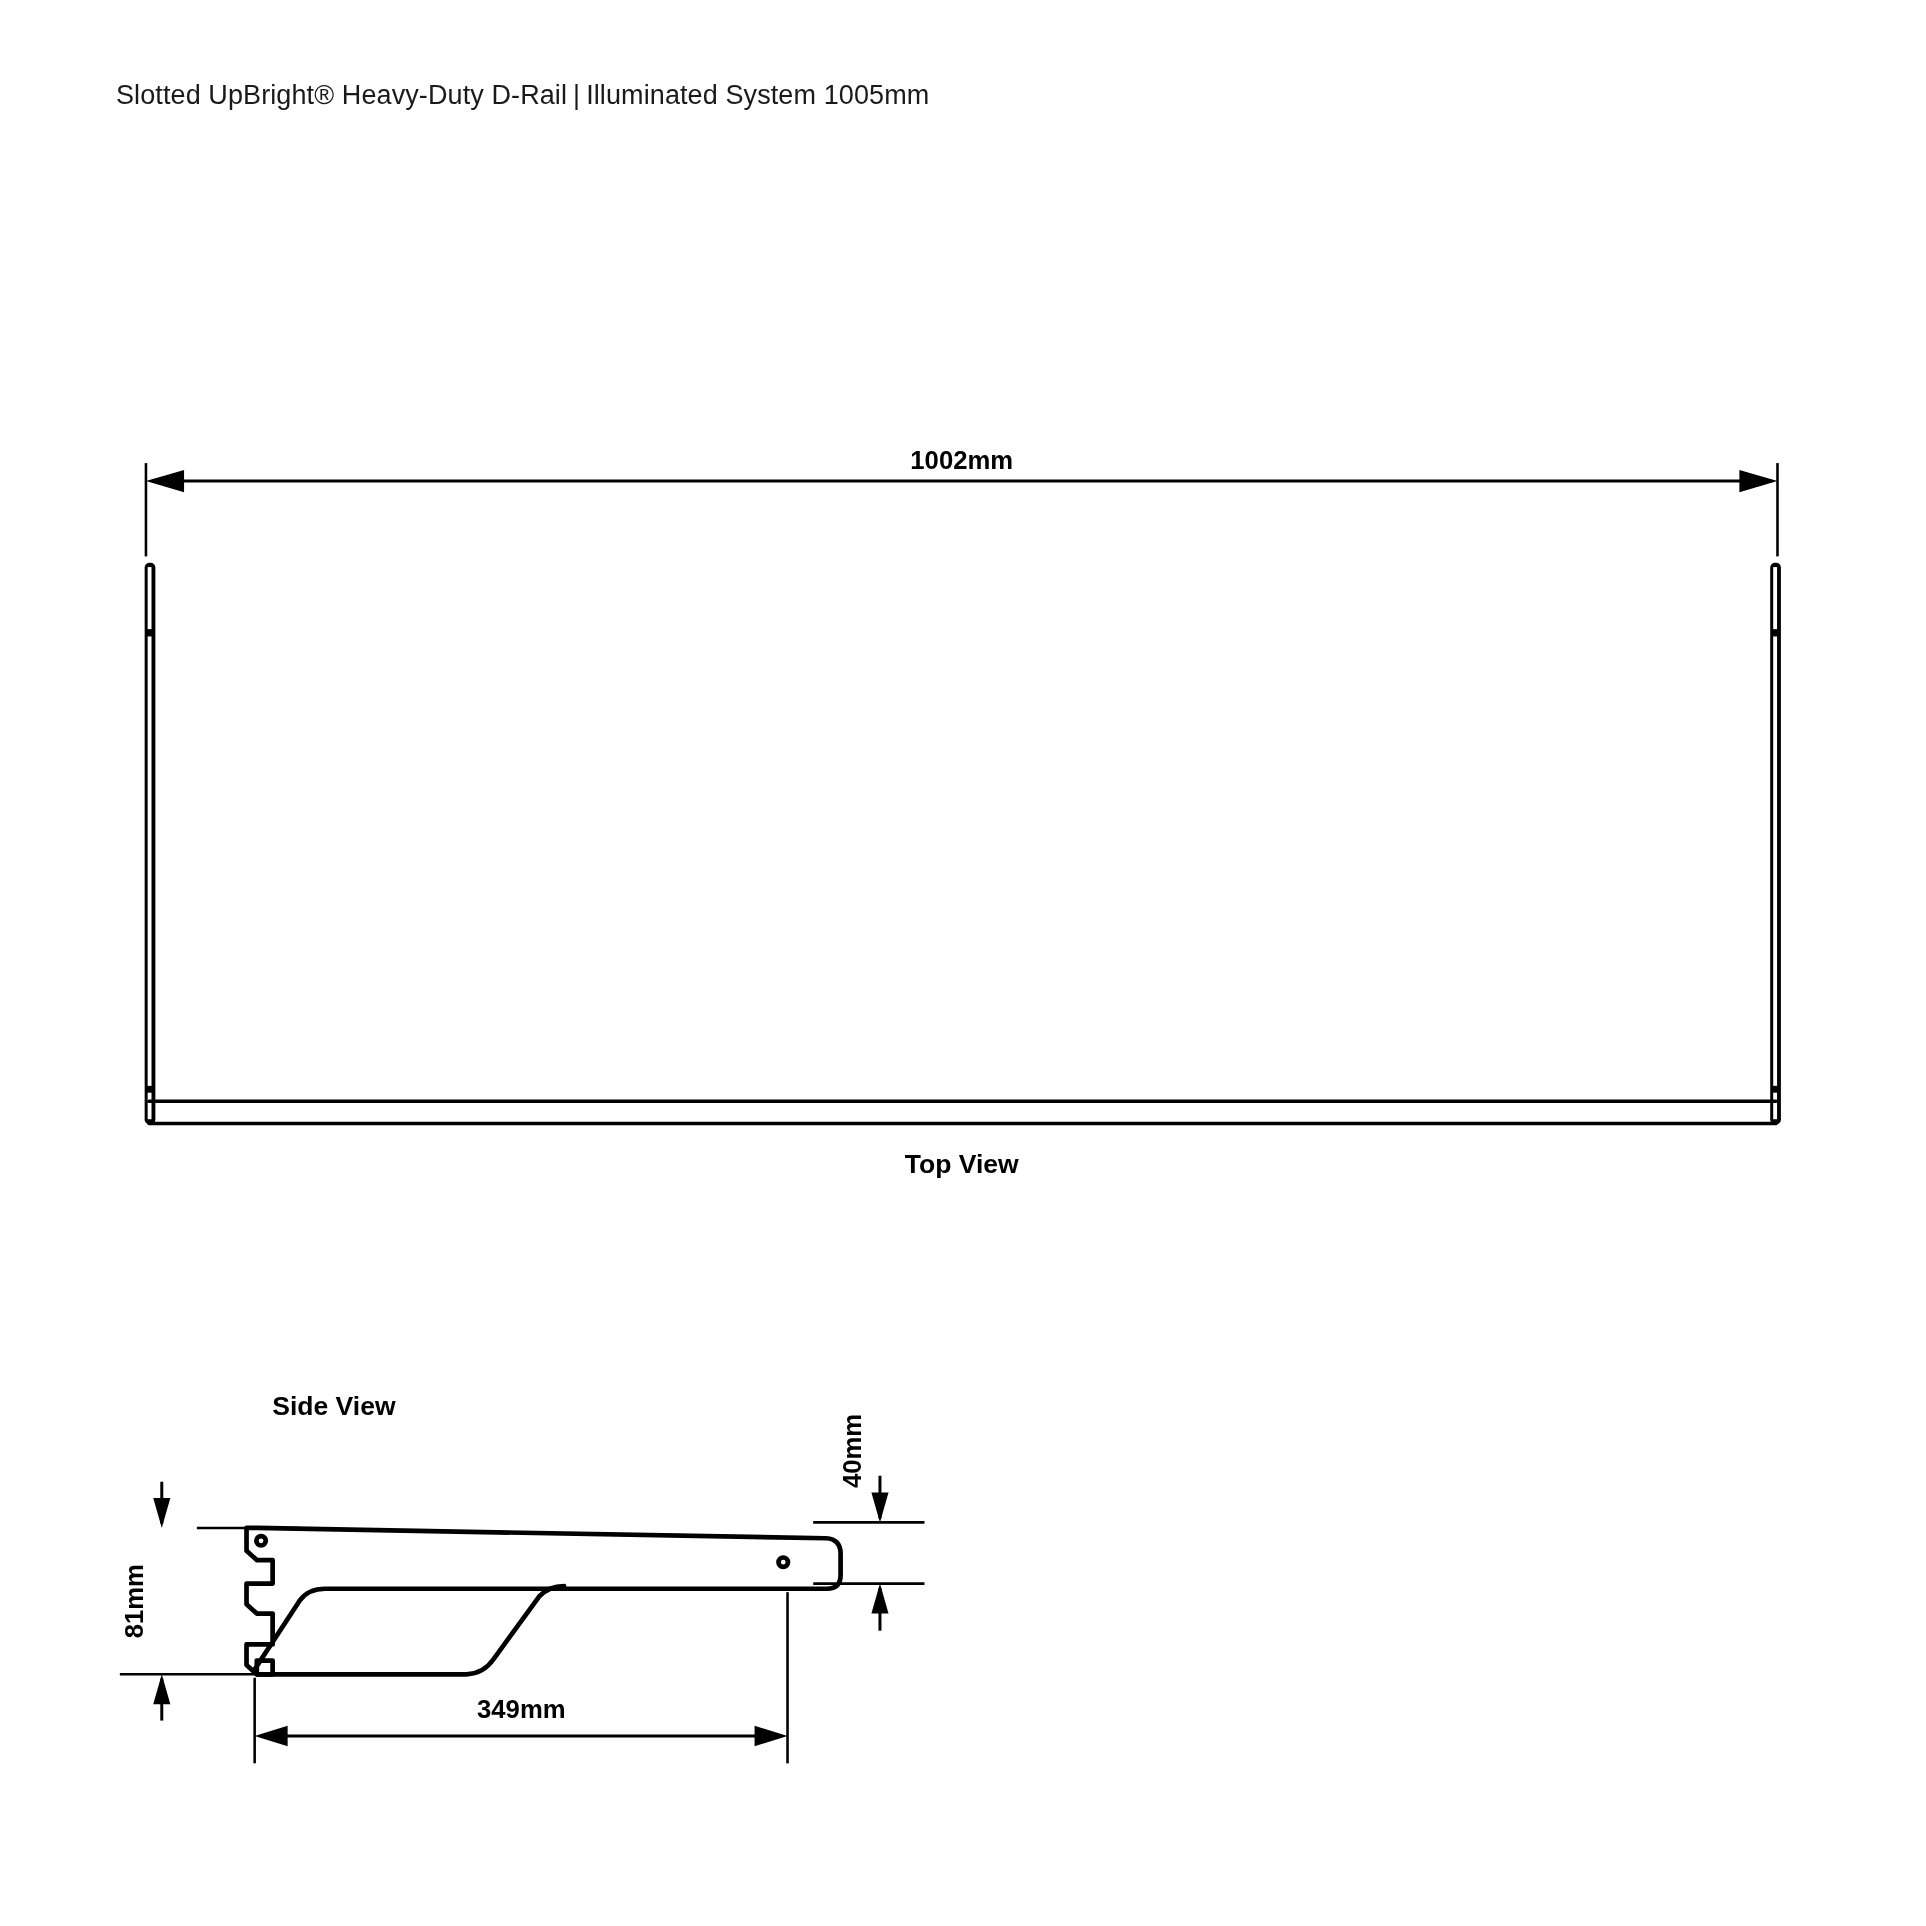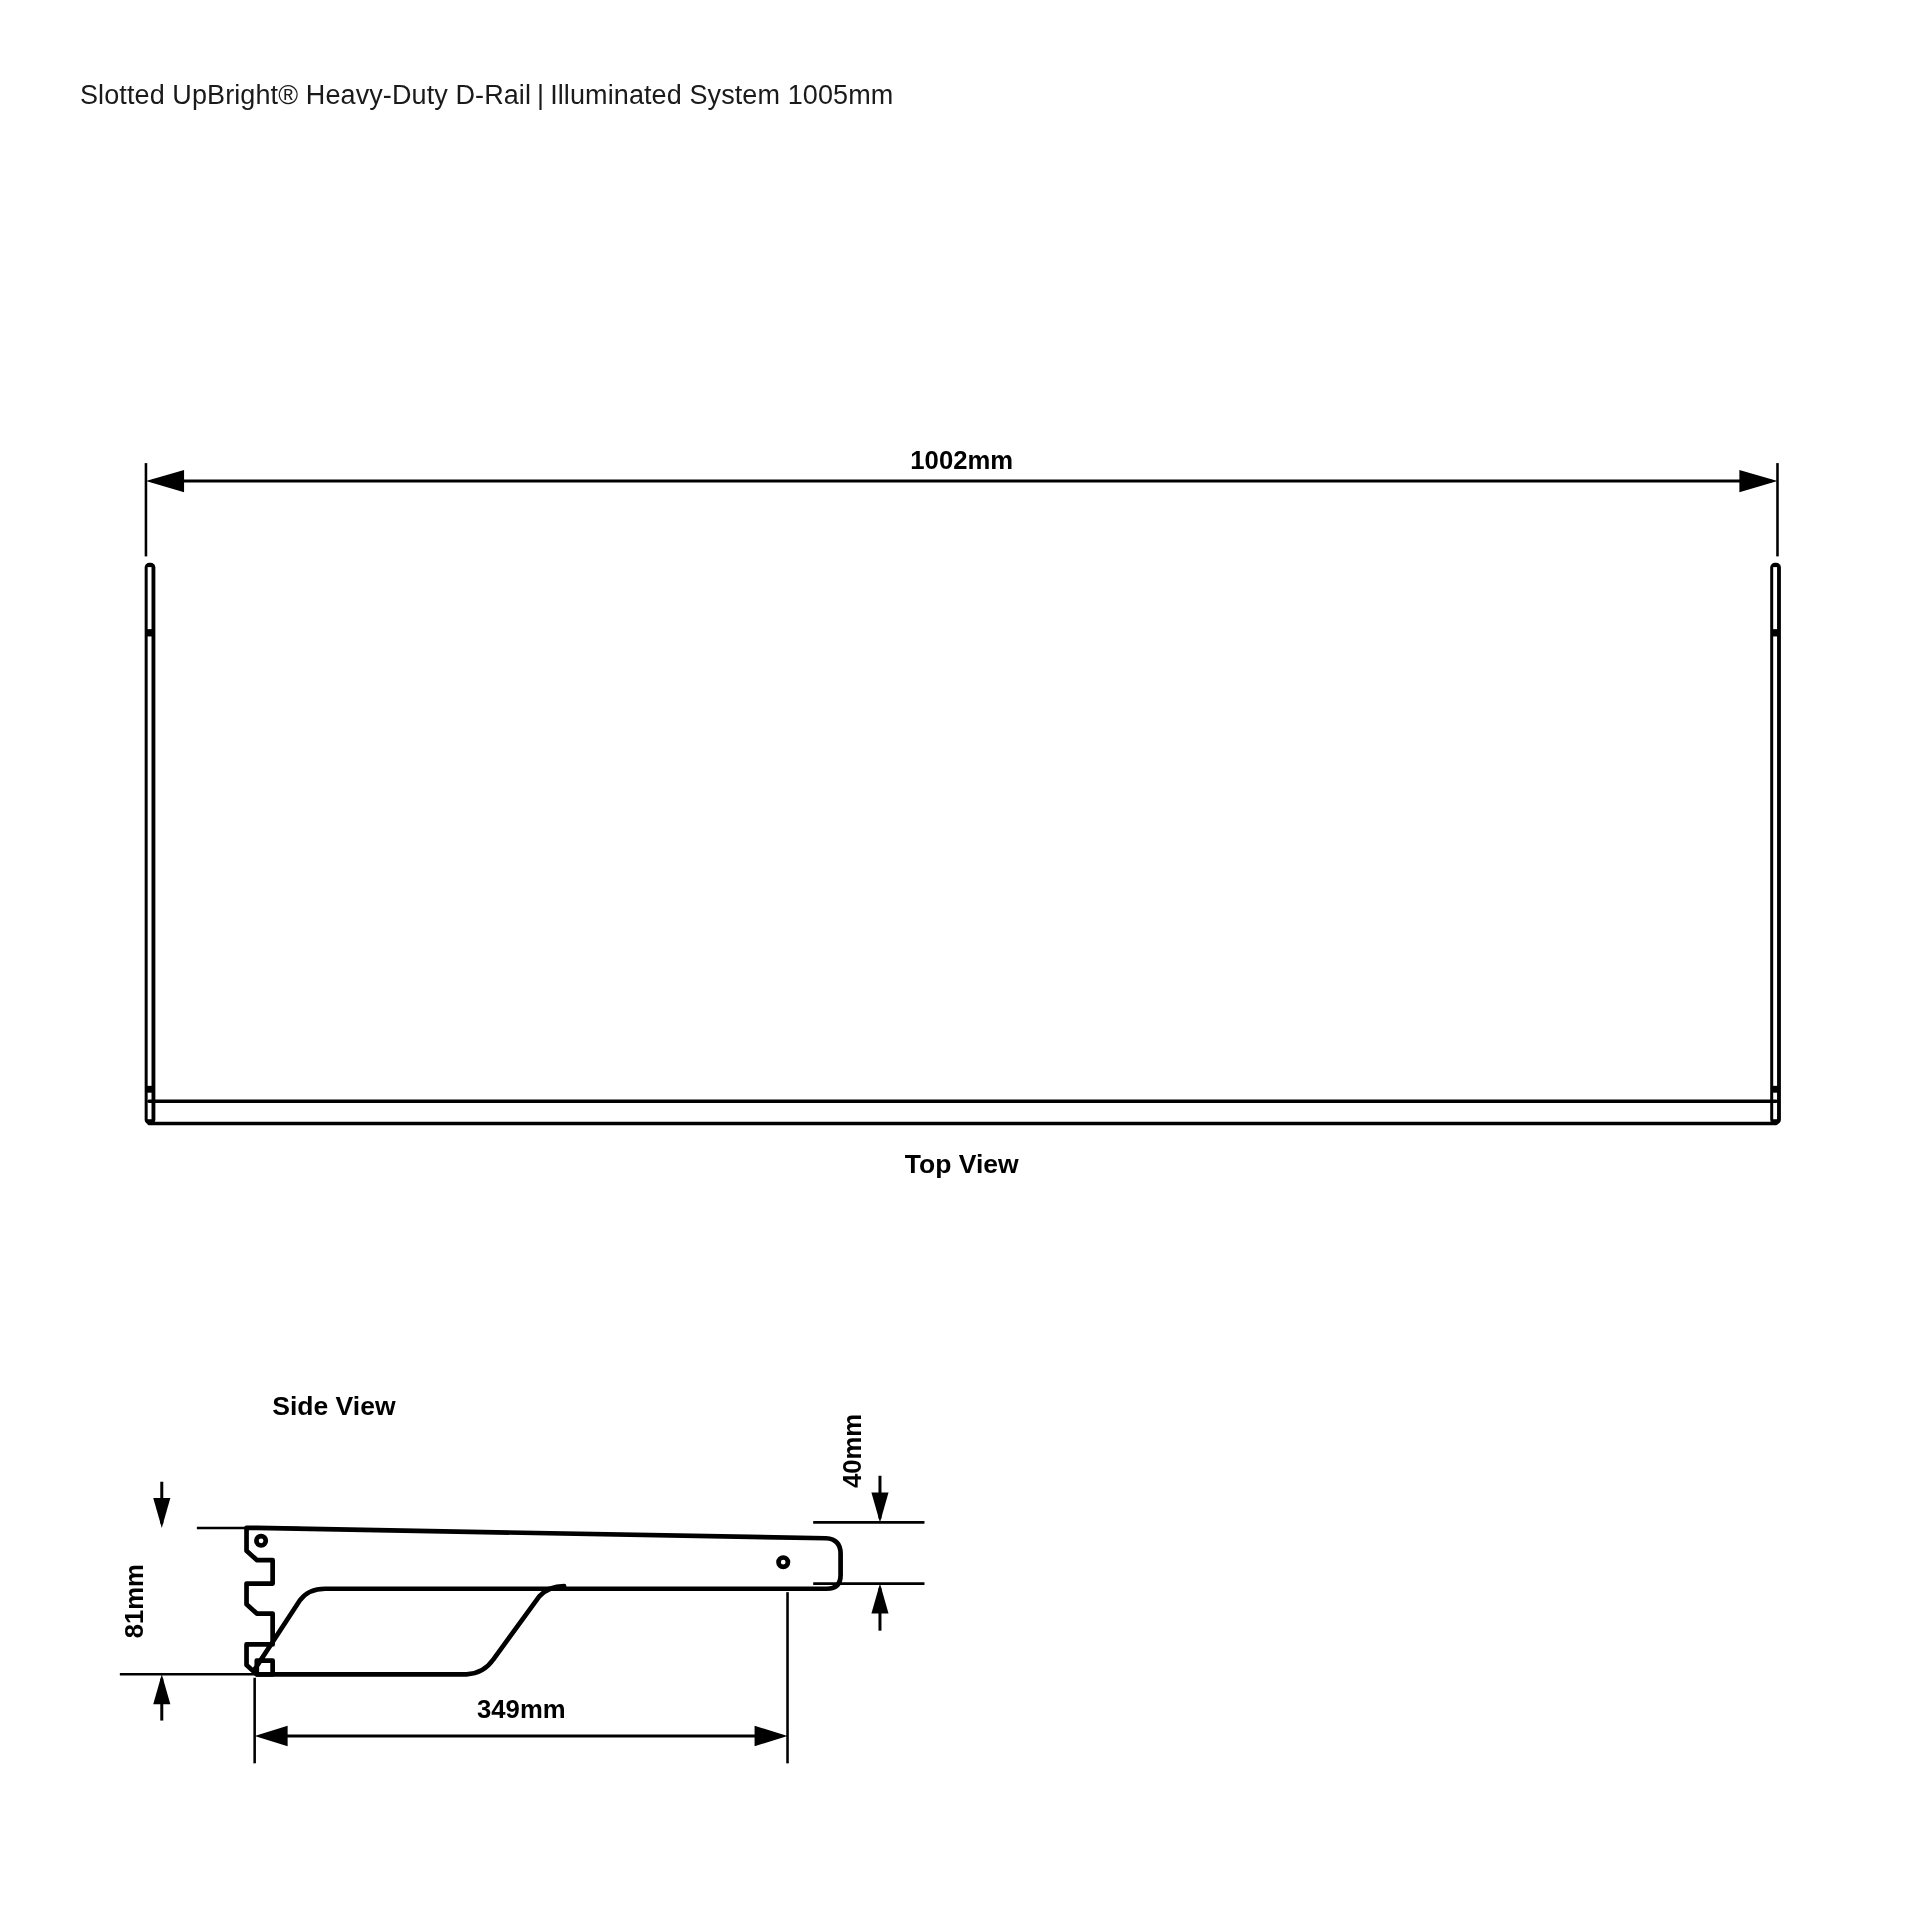--- a/index.html
+++ b/index.html
@@ -21,20 +21,21 @@
     left: 80px;
     top: 81px;
     font-size: 27px;
     line-height: 1.1;
     white-space: nowrap;
     letter-spacing: 0.1px;
     color: #1a1a1a;
   }
   #drawing-title .title-primary {
     font-weight: 400;
+    margin-left: 36px;
   }
   #drawing-title .title-sep {
     font-weight: 300;
     padding: 0 6px;
     color: #1a1a1a;
   }
   #drawing-title .title-secondary {
     font-weight: 400;
   }
 

